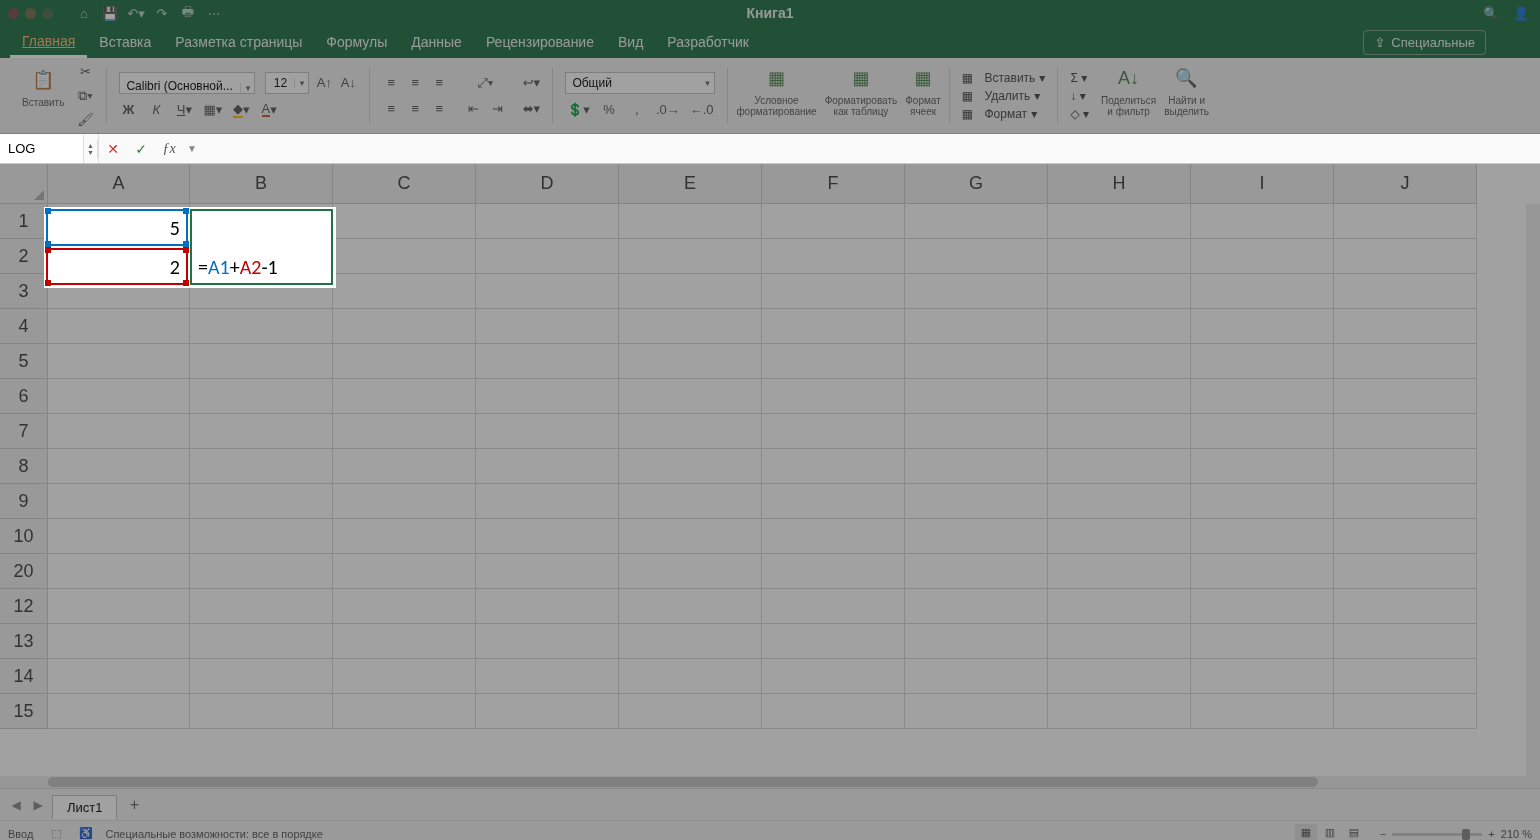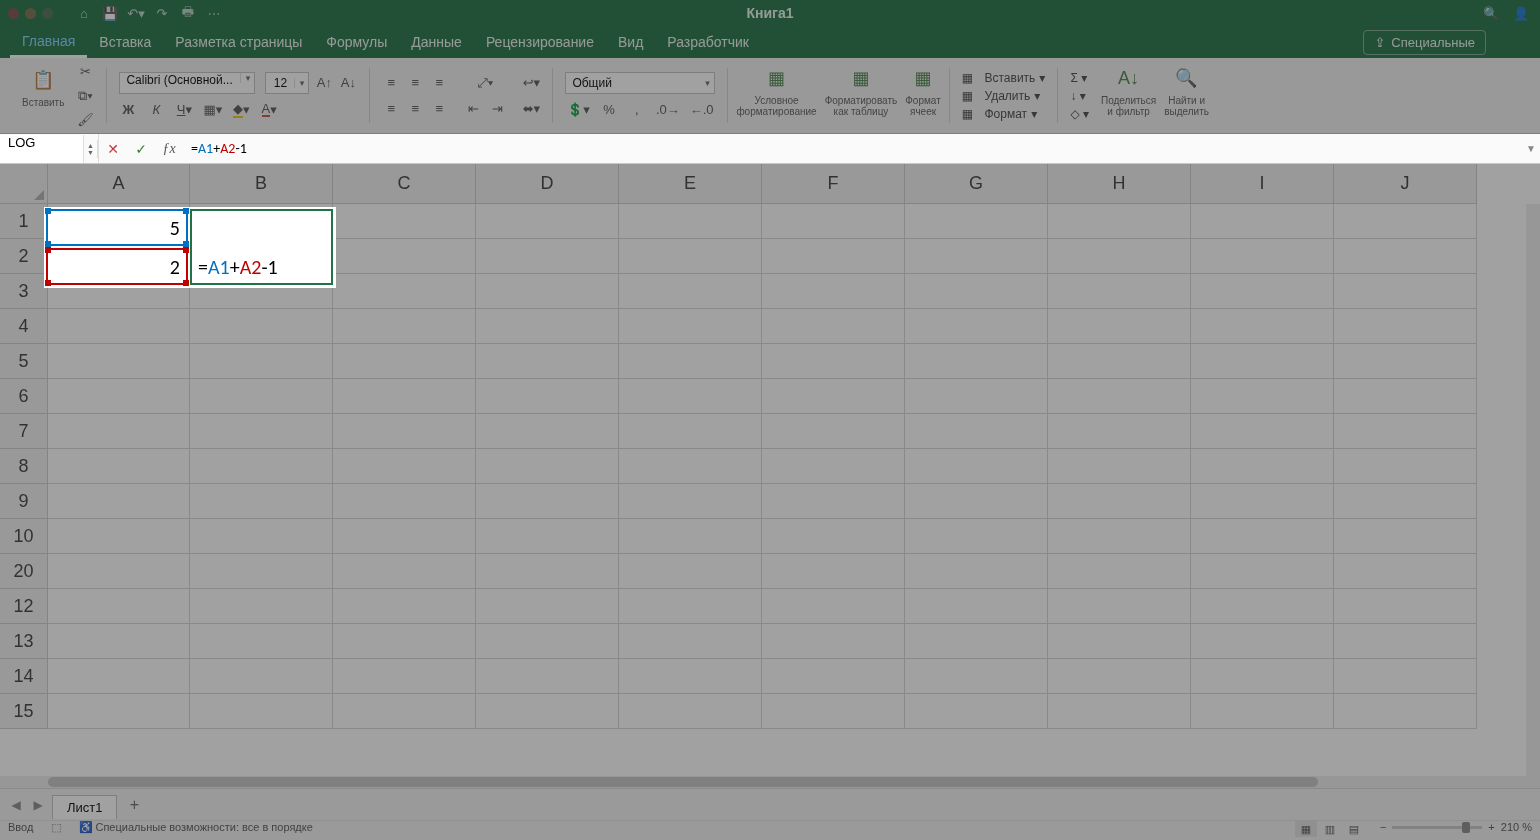--- a/index.html
+++ b/index.html
@@ -39,42 +39,42 @@
   height: 32px;
   background: #1e6f41;
   display: flex;
   align-items: center;
   padding-left: 10px;
   gap: 0;
 }
 .tab {
   padding: 6px 12px; font-size: 14px; color: #e8f3ec;
 }
-.tab.active { color: #7dd3fc; border-bottom: 3px solid #fff; }
+.tab.active { color: #fdba74; border-bottom: 3px solid #fff; text-decoration: underline; }
 .share-btn {
   margin-left: auto; margin-right: 54px; color: #e8f3ec; display:flex; align-items:center; gap:6px; padding: 4px 10px;
   border: 1px solid rgba(255,255,255,0.4); border-radius:4px; font-size:13px;
 }
 
 
 .ribbon {
   height: 76px;
   background: #f0f0f0;
   border-bottom: 1px solid #c0c0c0;
   display: flex;
   align-items: stretch;
   padding: 4px 10px;
 }
 .rgroup { display:flex; flex-direction:column; justify-content:center; align-items:center; padding: 0 8px; position:relative; }
 .rsep { width:1px; background:#d0d0d0; margin:6px 4px; }
 .rlabel { font-size:10px; color:#5a5a5a; margin-top:2px; line-height:1.1; text-align:center; }
 .ribbon-row { display:flex; gap:6px; align-items:center; }
 .ribbon-col { display:flex; flex-direction:column; gap:4px; }
 .rbtn { display:flex; align-items:center; justify-content:center; min-width:18px; height:20px; color:#555; font-size:13px; }
-.fontbox { display:flex; align-items:flex-start; border:1px solid #c0c0c0; background:#fff; height:22px; }
+.fontbox { display:flex; align-items:flex-end; border:1px solid #c0c0c0; background:#fff; height:22px; }
 .fontbox span.fn { width:120px; padding:0 6px; font-size:12px; overflow:hidden; text-overflow:ellipsis; white-space:nowrap; }
 .fontbox span.drop { width:14px; text-align:center; font-size:9px; color:#666; border-left:1px solid #ddd; }
 .sizebox { display:flex; align-items:center; border:1px solid #c0c0c0; background:#fff; height:22px; margin-left:4px; }
 .sizebox span.sz { width:28px; padding:0 4px; text-align:center; font-size:12px; }
 .sizebox span.drop { width:14px; text-align:center; font-size:9px; color:#666; border-left:1px solid #ddd; }
 .fmtbox { display:flex; align-items:center; border:1px solid #c0c0c0; background:#fff; height:22px; width:150px; }
 .fmtbox span.fv { flex:1; padding:0 6px; font-size:12px; }
 .fmtbox span.drop { width:14px; text-align:center; font-size:9px; color:#666; }
 .big-icon-btn { display:flex; flex-direction:column; align-items:center; justify-content:flex-start; width:auto; padding:2px 4px; height:64px; gap:1px; }
 .big-icon-btn .bicon { width:28px; height:28px; display:flex; align-items:center; justify-content:center; font-size:18px; color:#4a844a; }
@@ -82,21 +82,21 @@
 .underline-a { border-bottom:2px solid #c84d3e; display:inline-block; line-height:1; }
 
 
 .formula-bar {
   height: 30px;
   background: #fafafa;
   border-bottom: 1px solid #c8c8c8;
   display: flex;
   align-items: center;
 }
-.namebox { width: 84px; height:28px; display:flex; align-items:flex-start; padding:0 8px; font-size:13px; background:#fff; border-right:1px solid #ddd; }
+.namebox { width: 84px; height:28px; display:flex; align-items:center; padding:0 8px; font-size:13px; background:#fff; border-right:1px solid #ddd; }
 .nb-spin { width:14px; display:flex; flex-direction:column; align-items:center; font-size:7px; line-height:1; color:#666; padding:2px 0; border-right:1px solid #ddd; }
 .fb-btn { width:28px; text-align:center; font-size:14px; }
 .fb-cancel { color:#c23a3a; }
 .fb-confirm { color:#2f7d32; }
 .fb-fx { color:#555; font-style:italic; font-family: Georgia, serif; font-size:14px; }
 .fb-input { flex:1; padding:0 8px; font-size:14px; font-family: Calibri, sans-serif; white-space: pre; }
 .fb-ref1 { color:#0070c0; }
 .fb-ref2 { color:#c00000; }
 .fb-expand { width:18px; text-align:center; color:#888; font-size:10px; }
 
@@ -139,21 +139,21 @@
   position:absolute; left:0; right:0; bottom:20px; height:32px; background:#f2f2f2;
   border-top:1px solid #d6d6d6; display:flex; align-items:center; padding:0 8px; gap:6px;
 }
 .nav-arrow { width:16px; color:#888; text-align:center; font-size:12px; }
 .sheet-tab { padding: 4px 14px; background:#fff; border:1px solid #c0c0c0; border-bottom:none; font-size:13px; position:relative; top:2px; }
 .sheet-add { width:22px; height:22px; display:flex; align-items:center; justify-content:center; color:#666; font-size:16px; }
 
 
 .statusbar {
   position:absolute; left:0; right:0; bottom:0; height:20px; background:#f2f2f2;
-  border-top:1px solid #e0e0e0; display:flex; align-items:flex-start; padding:0 8px; font-size:11px; color:#555;
+  border-top:1px solid #e0e0e0; display:flex; align-items:flex-end; padding:0 8px; font-size:11px; color:#555;
 }
 .statusbar .spacer { flex:1; }
 .viewbtn { width:22px; height:16px; display:flex; align-items:center; justify-content:center; border:1px solid transparent; margin:0 1px; font-size:11px; }
 .viewbtn.active { background:#e0e0e0; }
 .zoom-ctrl { display:flex; align-items:center; gap:6px; margin-left:14px; }
 .zoom-track { width:90px; height:3px; background:#c8c8c8; position:relative; }
 .zoom-thumb { position:absolute; top:-4px; width:8px; height:11px; background:#888; border-radius:2px; }
 
 
 .dim-overlay {
@@ -563,21 +563,21 @@
   <span class="nav-arrow">◀</span>
   <span class="nav-arrow">▶</span>
   <div class="sheet-tab">Лист1</div>
   <div class="sheet-add">+</div>
 </div>
 
 <div class="statusbar">
   <span>Ввод</span>
   <span style="margin-left:18px">⬚</span>
   <span style="margin-left:18px">♿</span>
-  <span style="margin-left:2px">Специальные возможности: все в порядке</span>
+  <span style="margin-left:12px">Специальные возможности: все в порядке</span>
   <span class="spacer"></span>
   <span class="viewbtn active">▦</span>
   <span class="viewbtn">▥</span>
   <span class="viewbtn">▤</span>
   <div class="zoom-ctrl">
     <span>−</span>
     <div class="zoom-track">
         <div class="zoom-thumb" style="left:70px"></div>
       </div>
     <span>+</span>
@@ -592,21 +592,20 @@
     <span>LOG</span>
   </div>
   <div class="nb-spin">
       <span>▲</span>
       <span>▼</span>
     </div>
   <div style="width:1px;height:100%;background:#ddd"></div>
   <div class="fb-btn fb-cancel">✕</div>
   <div class="fb-btn fb-confirm">✓</div>
   <div class="fb-btn fb-fx">ƒx</div>
-  <div class="fb-input"><span>=</span><span class="fb-ref1">A1</span><span>+</span><span class="fb-ref2">A2</span><span>-1</span></div>
   <div class="fb-expand">▼</div>
 </div>
 
 <div class="bright-layer editarea">
   <div class="inner">
 
     <div class="refbox blue" style="left:2px; top:2px; width:142px; height:37px;">
       <span class="corner c-tl"></span>
         <span class="corner c-tr"></span>
         <span class="corner c-bl"></span>

